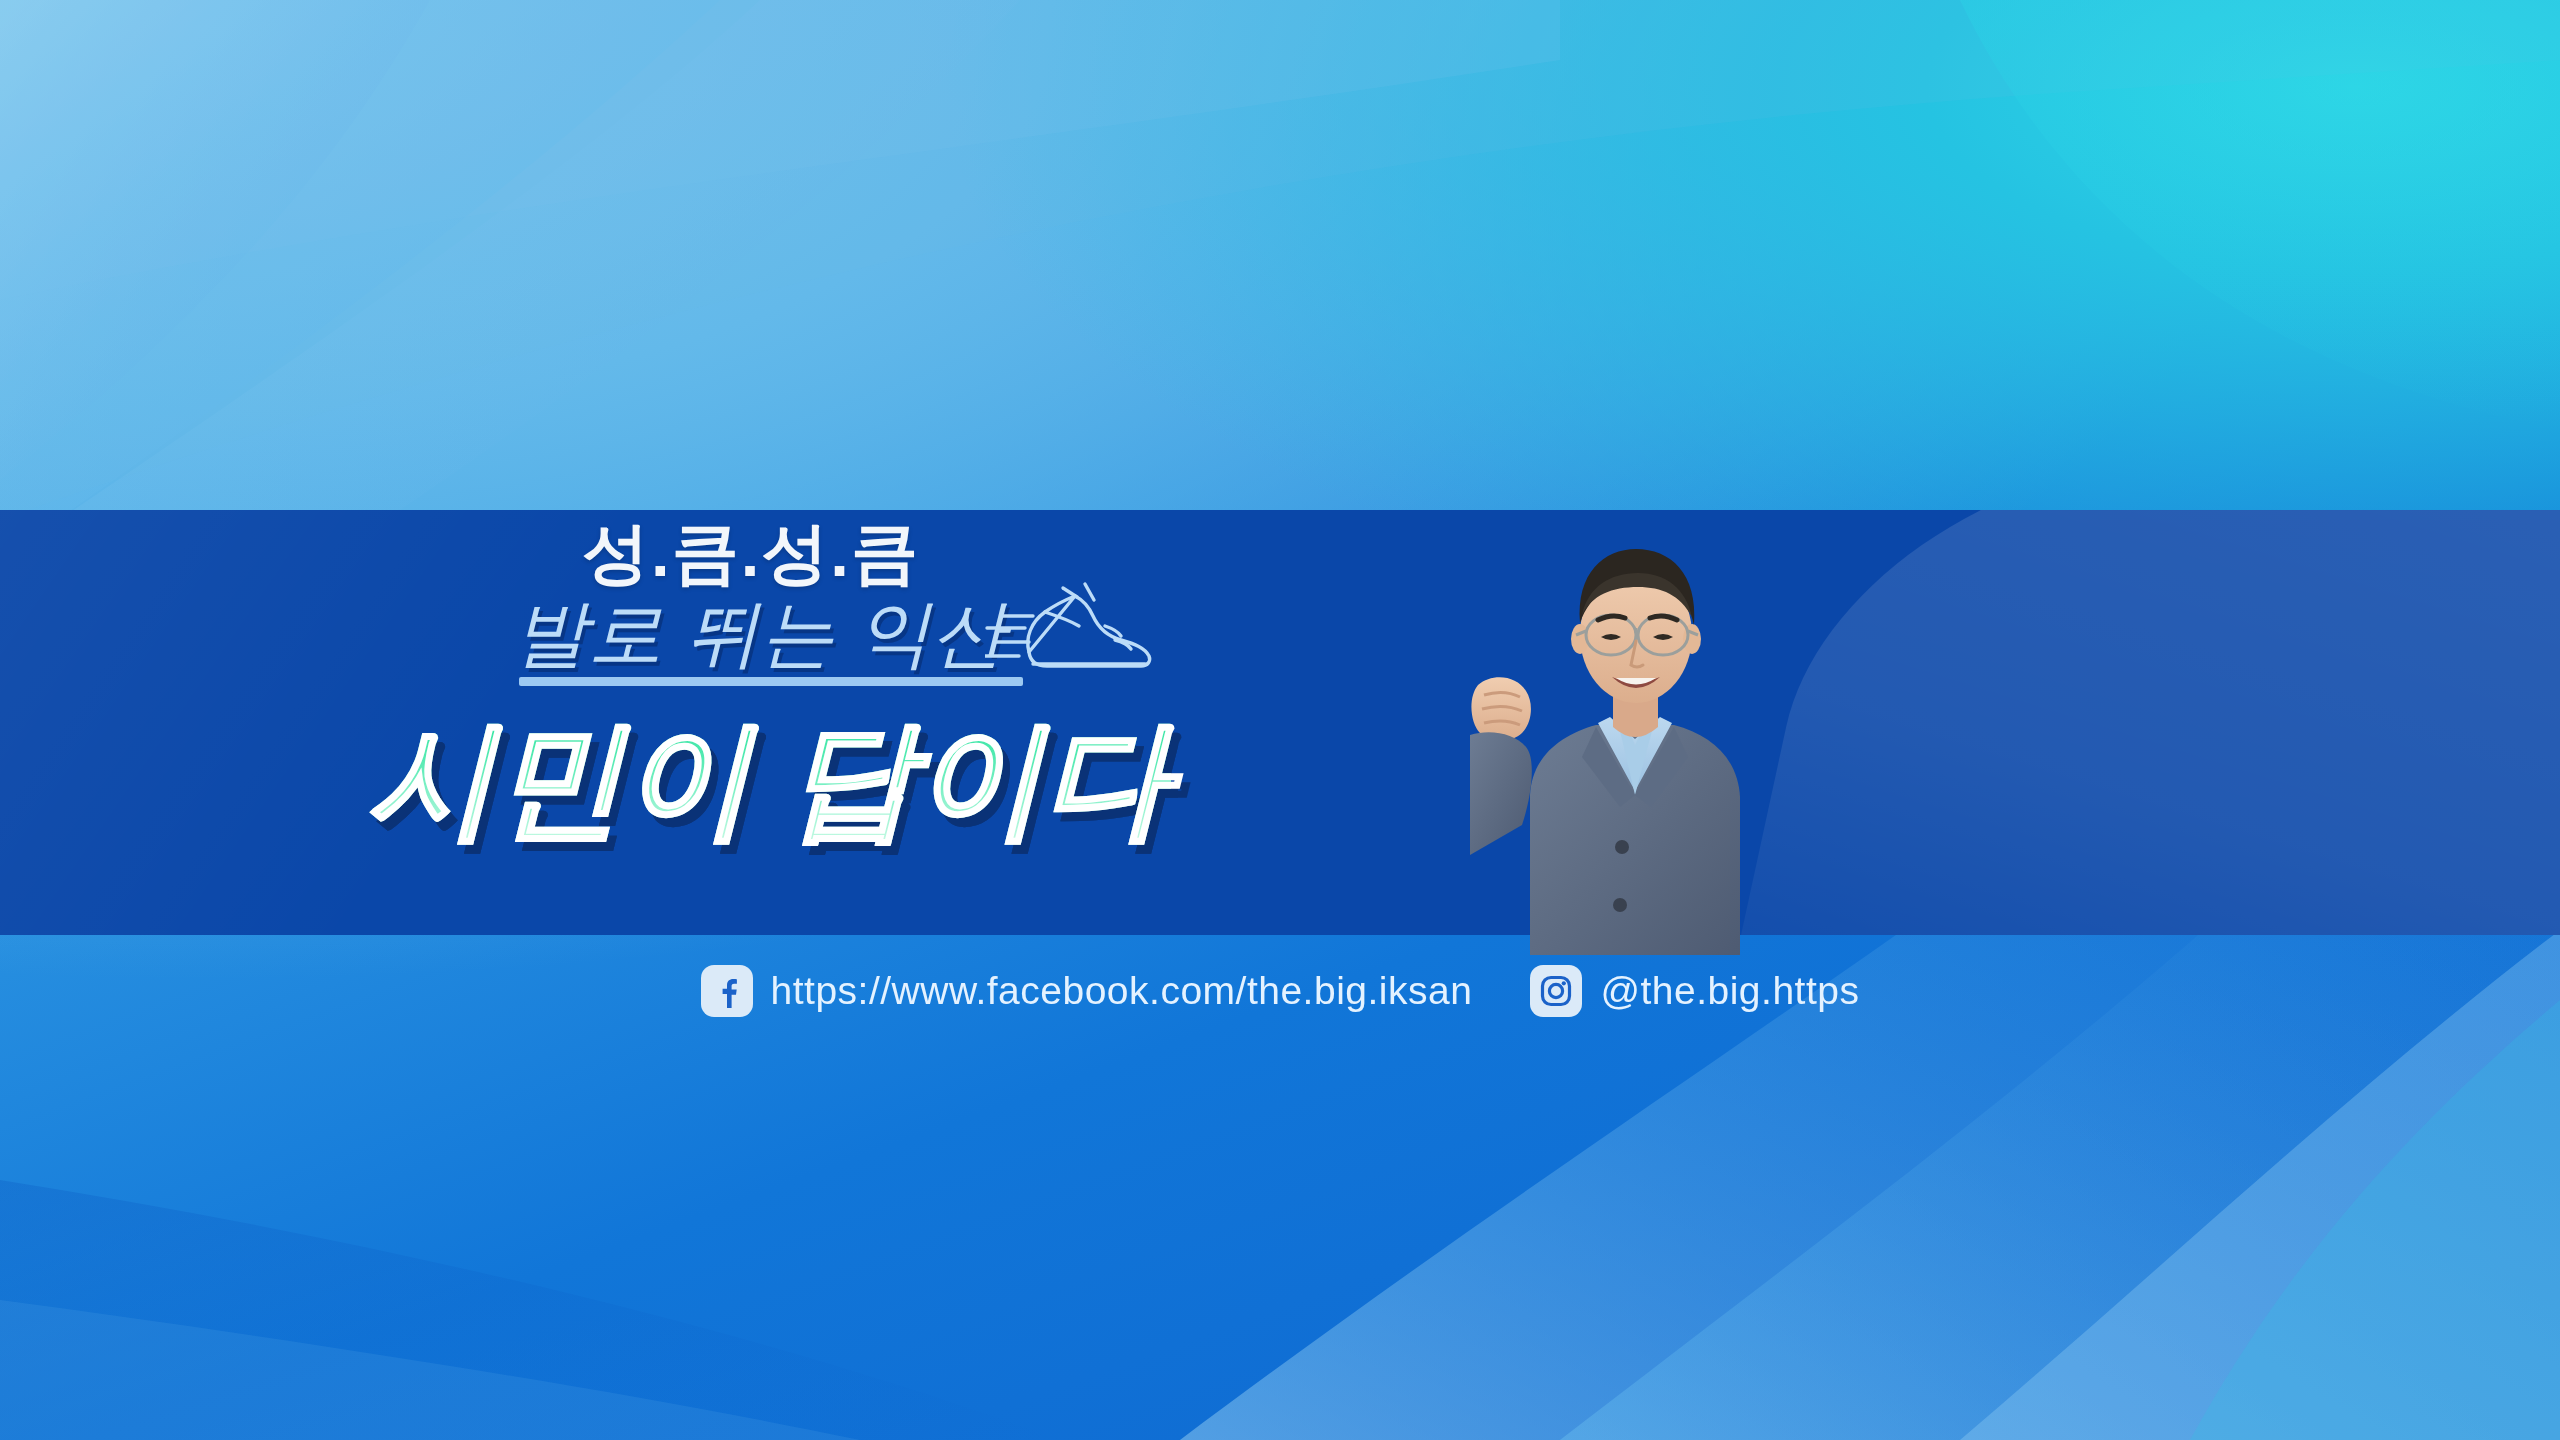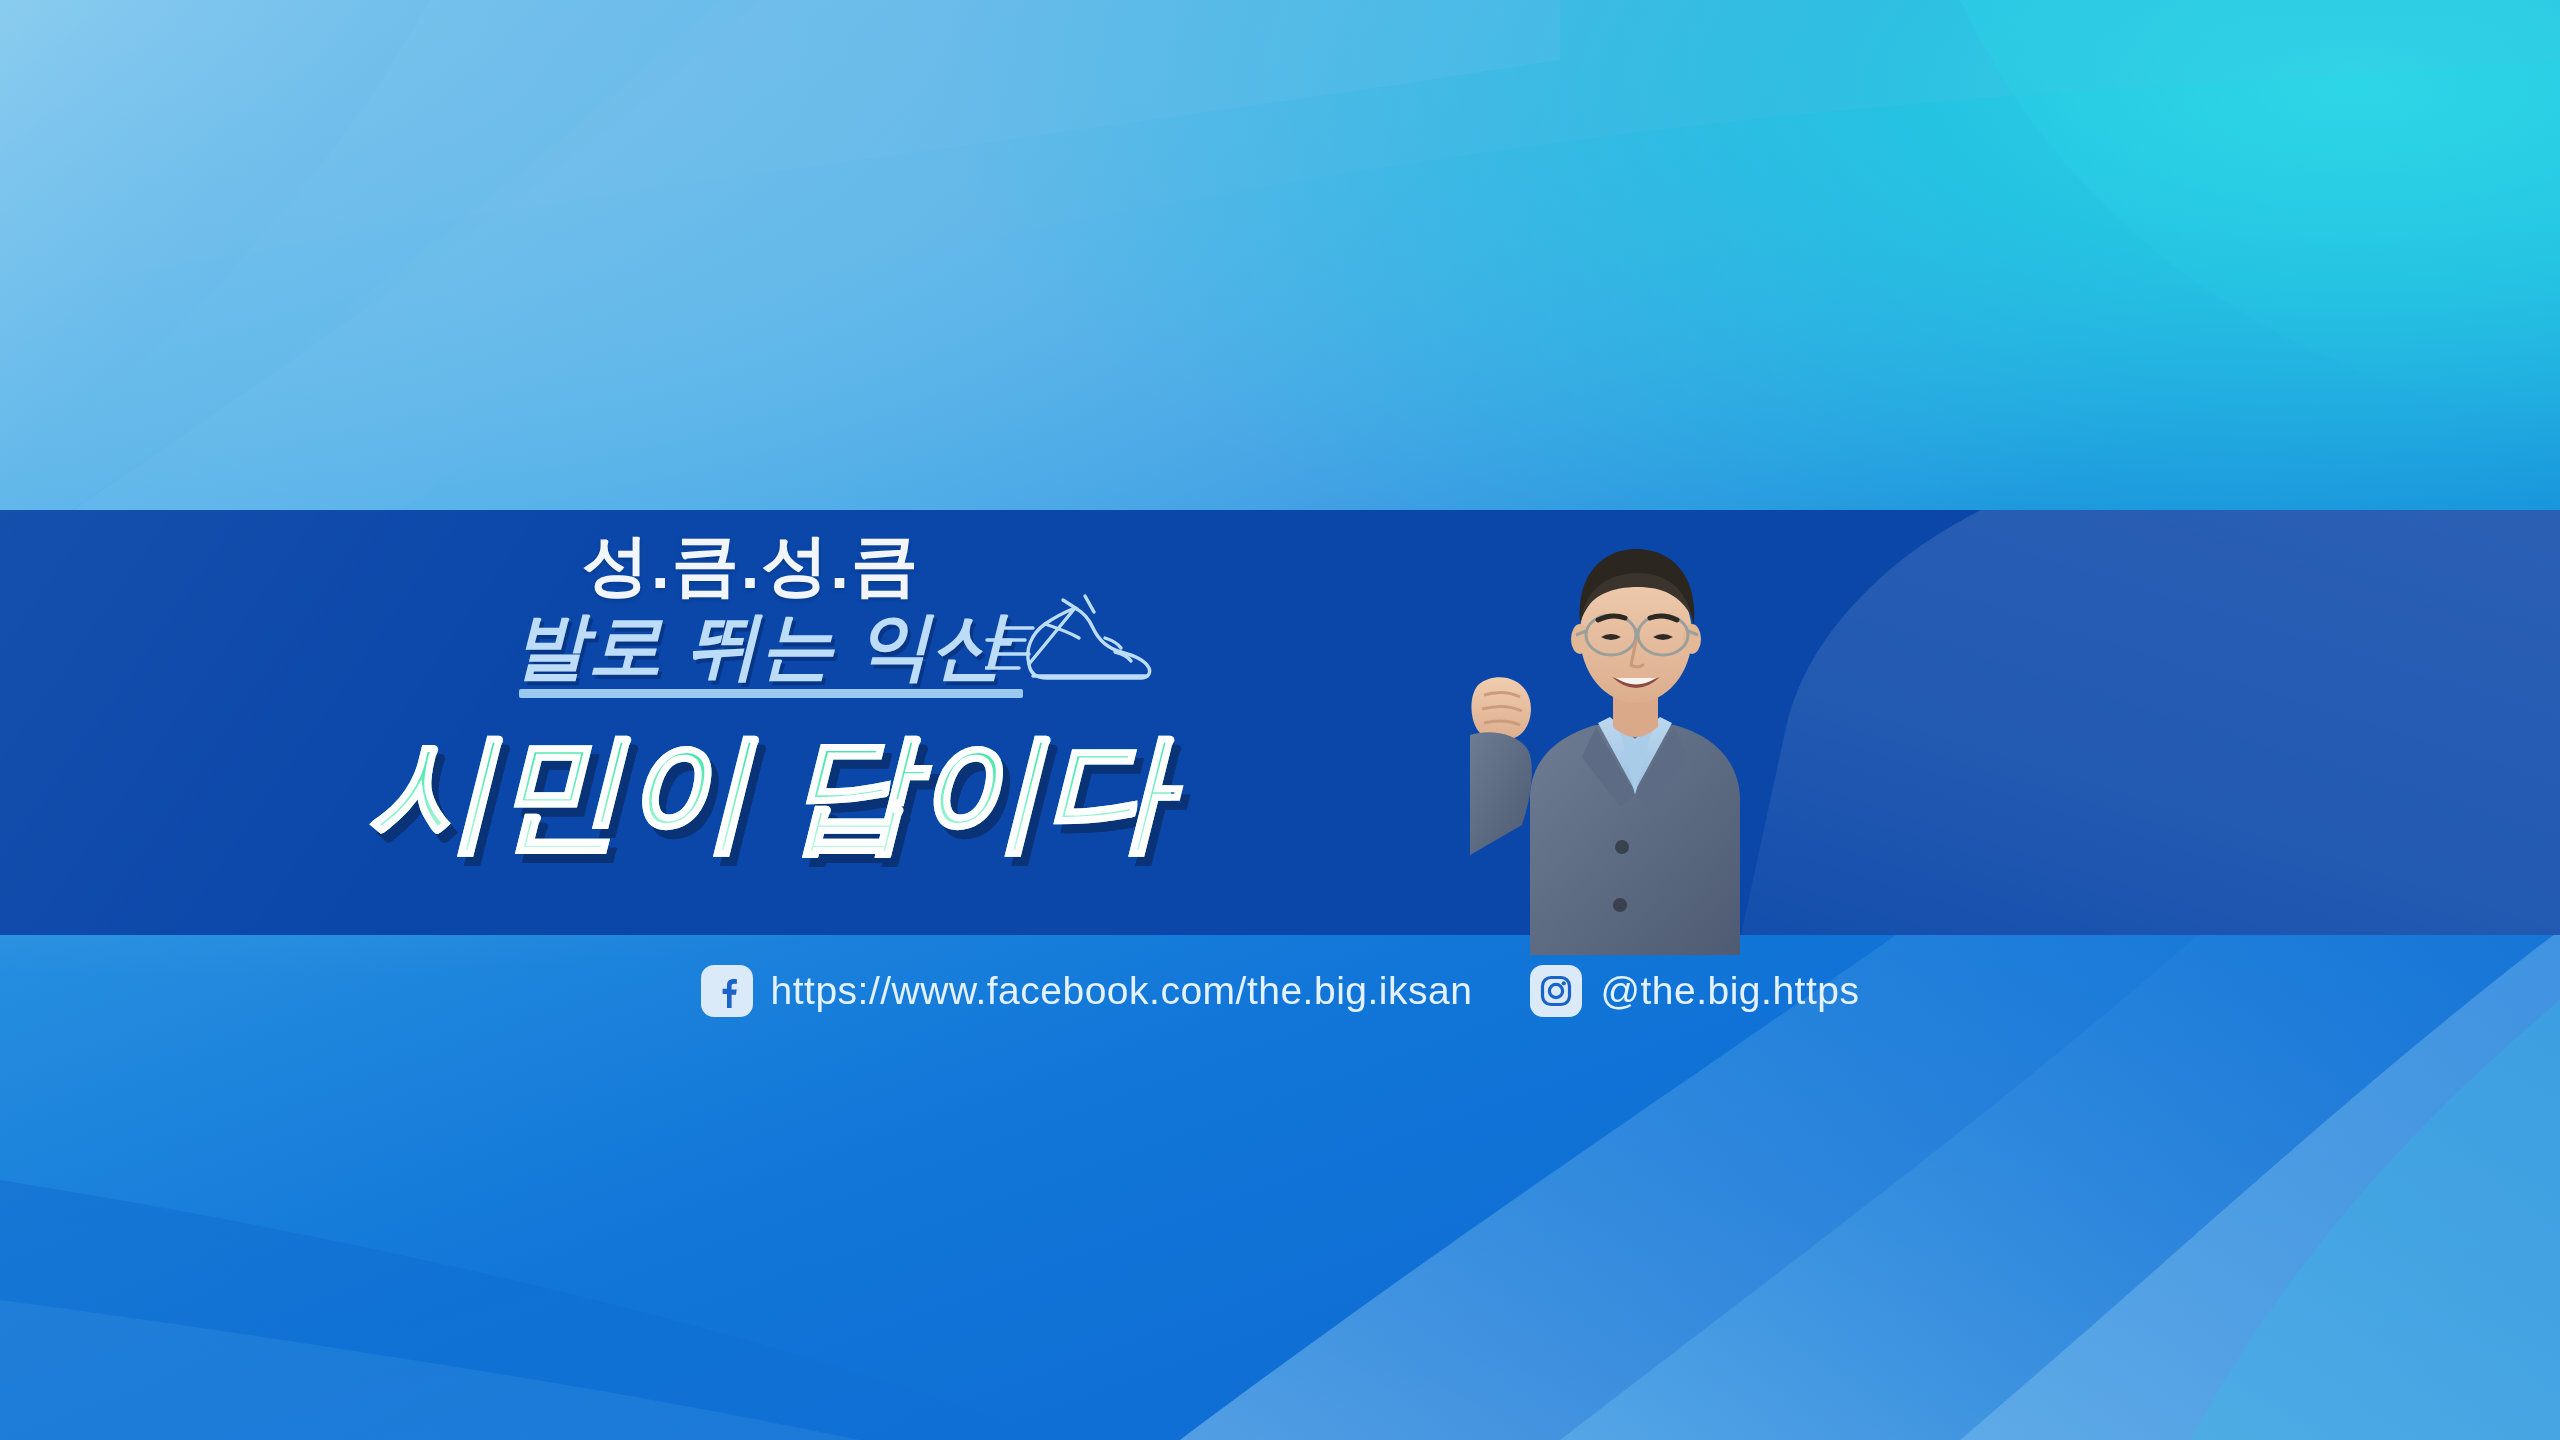--- a/index.html
+++ b/index.html
@@ -33,30 +33,30 @@
   .banner-sheen2{
     position:absolute; left:-160px; top:0px; width:900px; height:430px;
     background:linear-gradient(110deg, rgba(255,255,255,.055) 0%, rgba(255,255,255,0) 70%);
     transform:skewX(-18deg);
   }
 
   
   .slogan{
     position:absolute; left:0; top:510px; width:1560px; height:425px;
     display:flex; flex-direction:column; align-items:center; justify-content:flex-start;
-    padding-top:20px;
+    padding-top:8px;
   }
   .line1{
     color:#f2f6fb; font-size:67px; font-weight:700; letter-spacing:2px;
     line-height:1.05; text-shadow:0 2px 4px rgba(0,0,0,.18);
     margin-left:-58px;
   }
   .line2wrap{ position:relative; margin-top:6px; margin-left:-40px; }
   .line2{
-    color:#bcdcf8; font-size:74px; font-weight:700; font-style:italic;
+    color:#bcdcf8; font-size:74px; font-weight:400; font-style:italic;
     letter-spacing:1px; line-height:1.08;
     text-shadow:3px 4px 0 rgba(5,40,105,.55);
   }
   .line2-underline{
     position:absolute; left:6px; right:-16px; bottom:-12px; height:9px;
     background:#9cc9f2; border-radius:2px;
   }
   .shoe{
     position:absolute; right:-168px; top:-34px; width:190px; height:120px;
     pointer-events:none;

